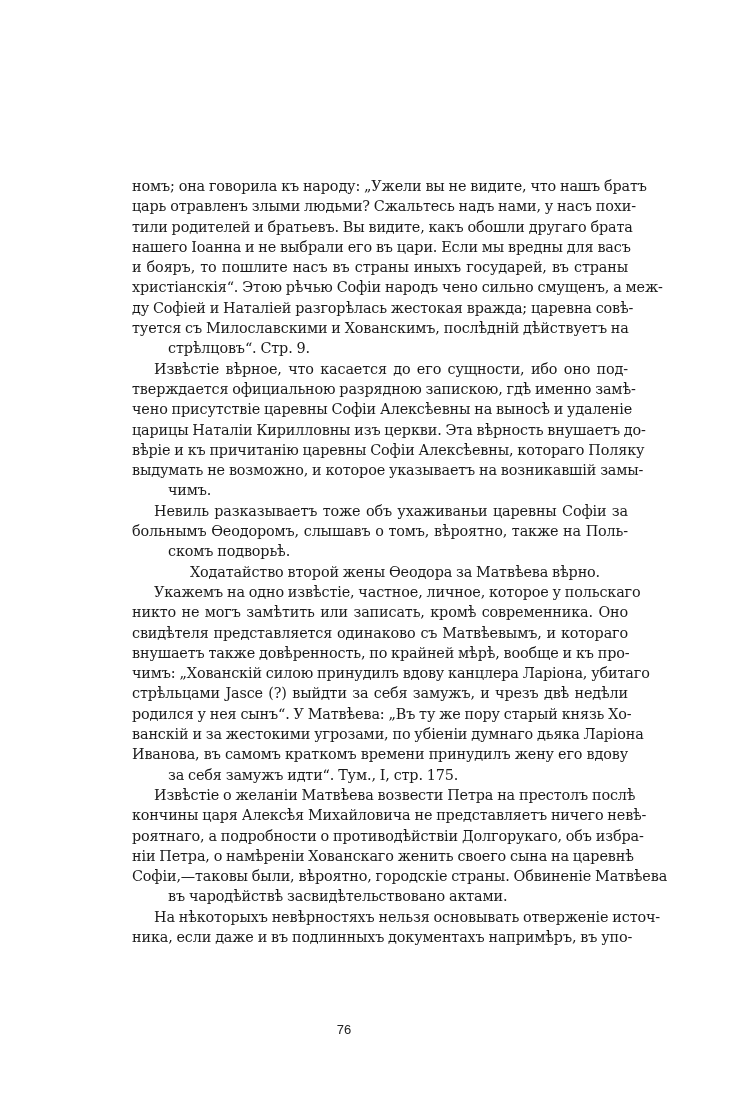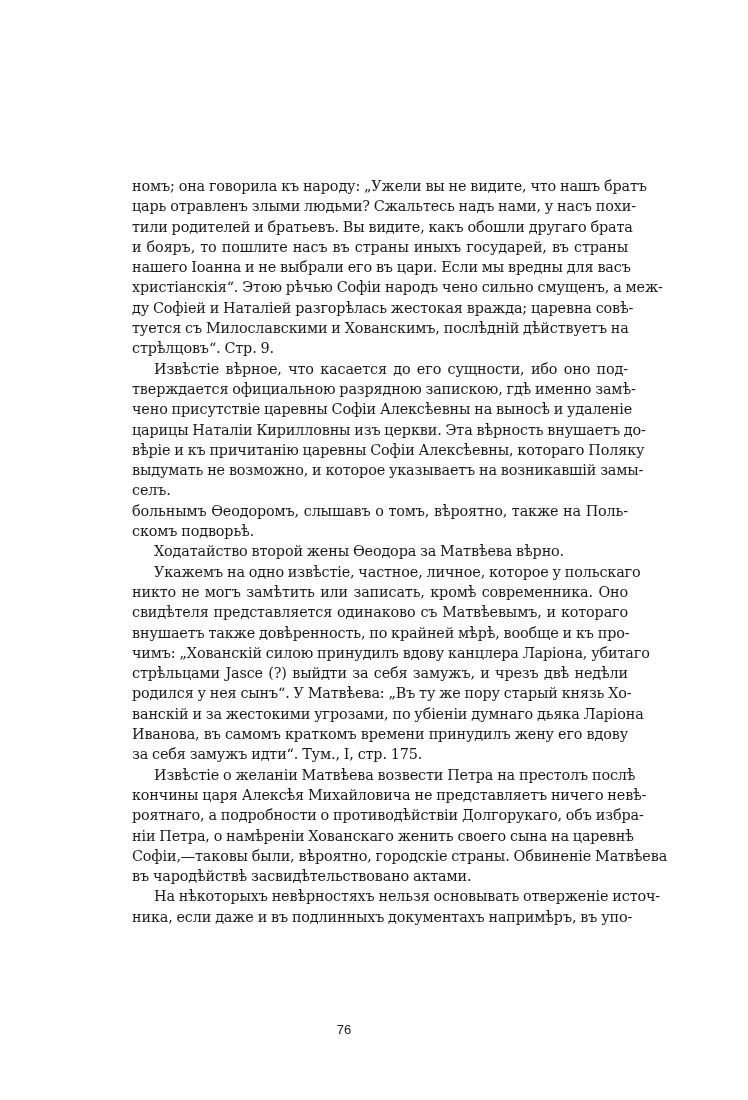--- a/index.html
+++ b/index.html
@@ -30,20 +30,21 @@
       text-align: justify;
       text-align-last: justify;
       letter-spacing: -0.15px;
       word-spacing: -0.5px;
     }
     .line.indent {
       padding-left: 22px;
     }
     .line.last {
       text-align-last: left;
+      margin-left: 36px;
     }
     .page-number {
       position: absolute;
       left: 0;
       width: 688px;
       top: 1022px;
       text-align: center;
       font-family: "Liberation Sans", sans-serif;
       font-size: 13px;
       color: #222;
@@ -51,39 +52,40 @@
   </style>
 </head>
 <body>
 
 <div class="page">
 
   <div>
     <span class="line">номъ; она говорила къ народу: „Ужели вы не видите, что нашъ братъ</span>
     <span class="line">царь отравленъ злыми людьми? Сжальтесь надъ нами, у насъ похи-</span>
     <span class="line">тили родителей и братьевъ. Вы видите, какъ обошли другаго брата</span>
+    <span class="line">нашего Іоанна и не выбрали его въ цари. Если мы вредны для васъ</span>
     <span class="line">и бояръ, то пошлите насъ въ страны иныхъ государей, въ страны</span>
-    <span class="line">нашего Іоанна и не выбрали его въ цари. Если мы вредны для васъ</span>
     <span class="line">христіанскія“. Этою рѣчью Софіи народъ чено сильно смущенъ, а меж-</span>
     <span class="line">ду Софіей и Наталіей разгорѣлась жестокая вражда; царевна совѣ-</span>
     <span class="line">туется съ Милославскими и Хованскимъ, послѣдній дѣйствуетъ на</span>
     <span class="line last">стрѣлцовъ“. Стр. 9.</span>
   </div>
 
   <div>
     <span class="line indent">Извѣстіе вѣрное, что касается до его сущности, ибо оно под-</span>
     <span class="line">тверждается официальною разрядною запискою, гдѣ именно замѣ-</span>
     <span class="line">чено присутствіе царевны Софіи Алексѣевны на выносѣ и удаленіе</span>
     <span class="line">царицы Наталіи Кирилловны изъ церкви. Эта вѣрность внушаетъ до-</span>
     <span class="line">вѣріе и къ причитанію царевны Софіи Алексѣевны, котораго Поляку</span>
     <span class="line">выдумать не возможно, и которое указываетъ на возникавшій замы-</span>
-    <span class="line last">селъ.</span>
+    <span class="line last">чимъ.</span>
   </div>
 
   <div>
+    <span class="line indent">Невиль разказываетъ тоже объ ухаживаньи царевны Софіи за</span>
     <span class="line">больнымъ Ѳеодоромъ, слышавъ о томъ, вѣроятно, также на Поль-</span>
     <span class="line last">скомъ подворьѣ.</span>
   </div>
 
   <div>
     <span class="line indent last">Ходатайство второй жены Ѳеодора за Матвѣева вѣрно.</span>
   </div>
 
   <div>
     <span class="line indent">Укажемъ на одно извѣстіе, частное, личное, которое у польскаго</span>

